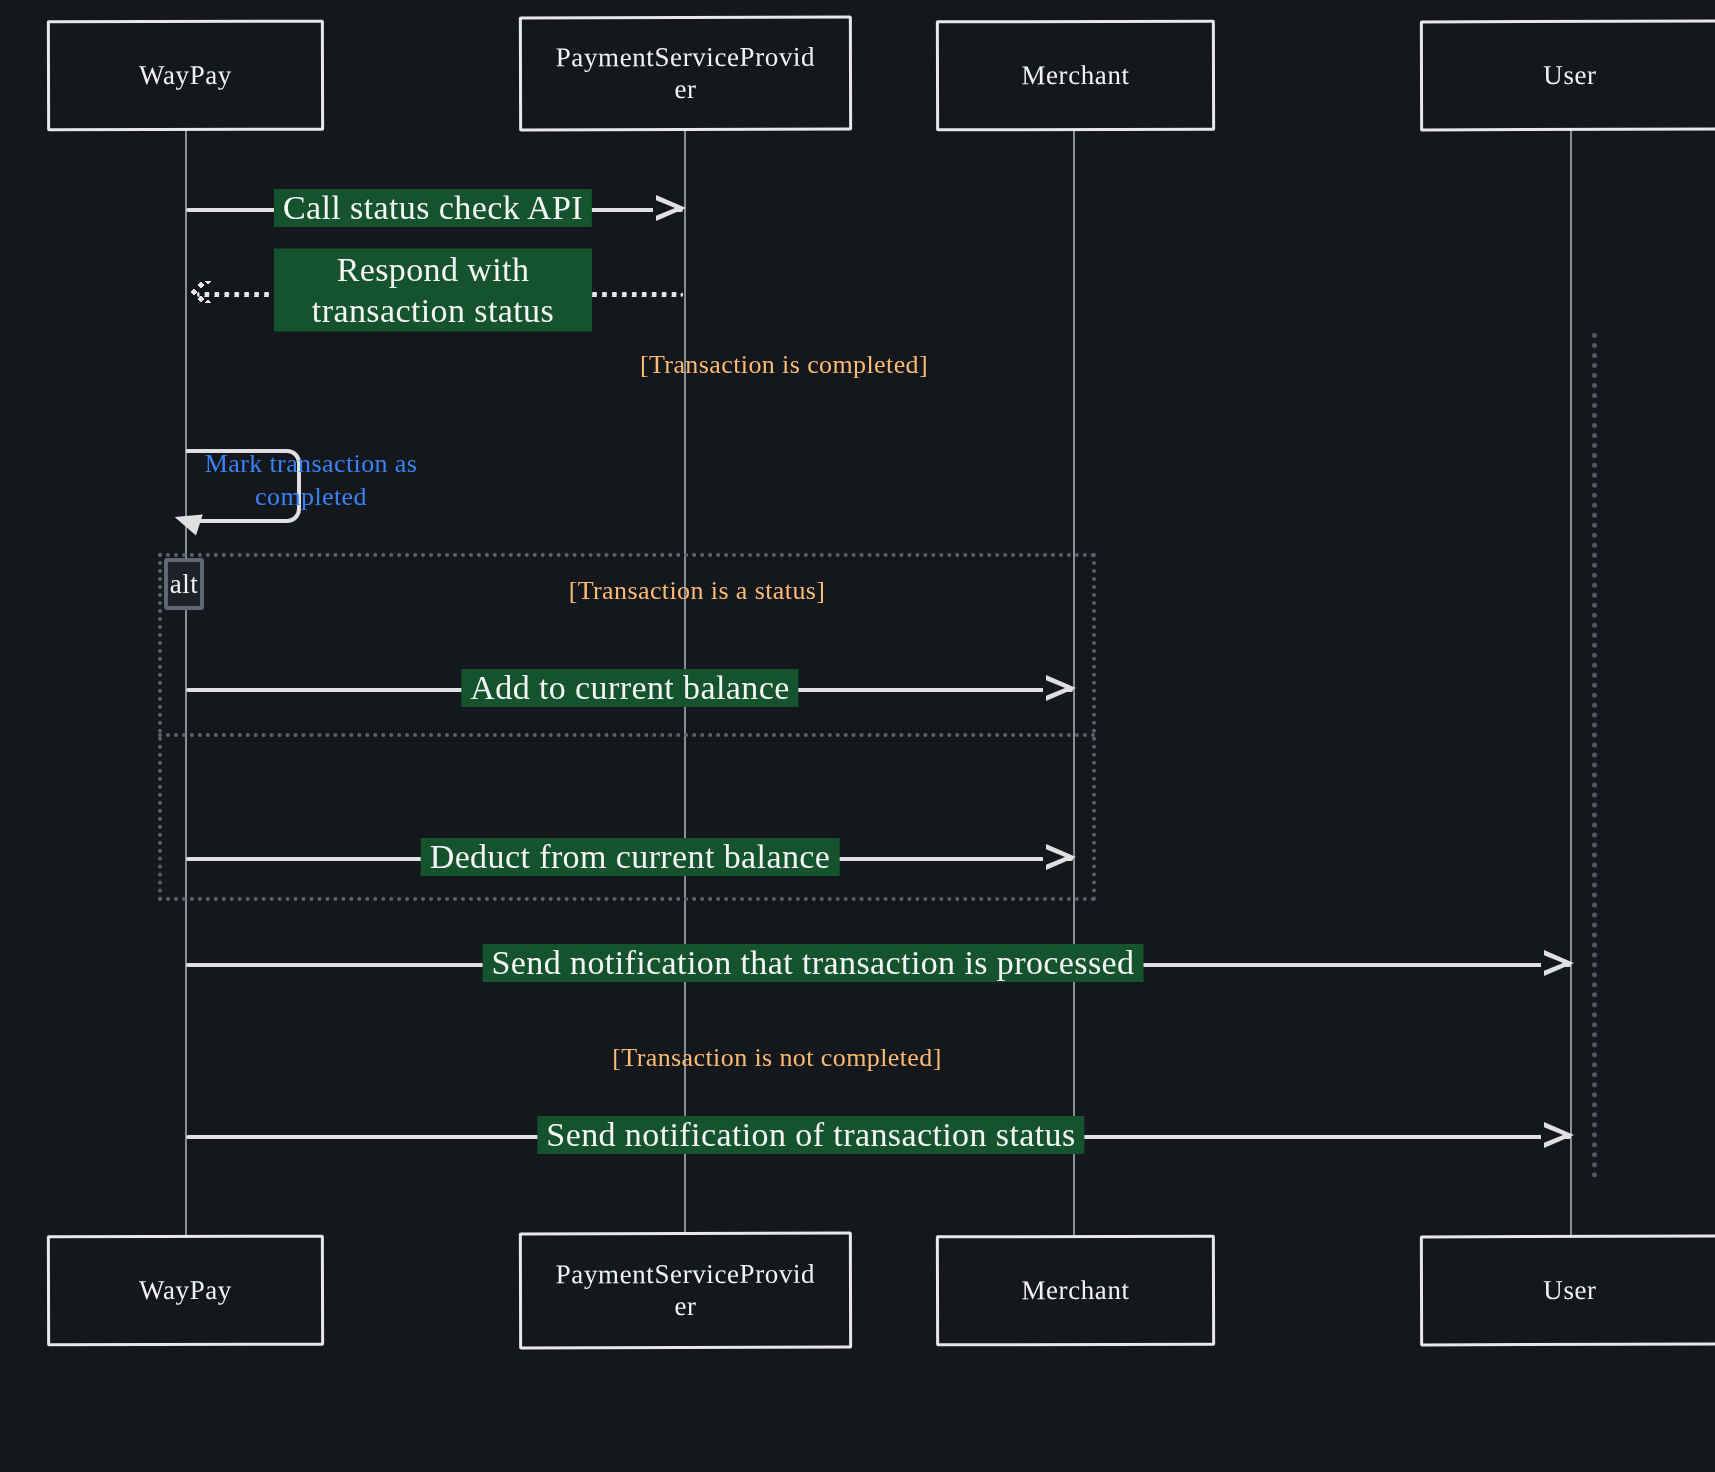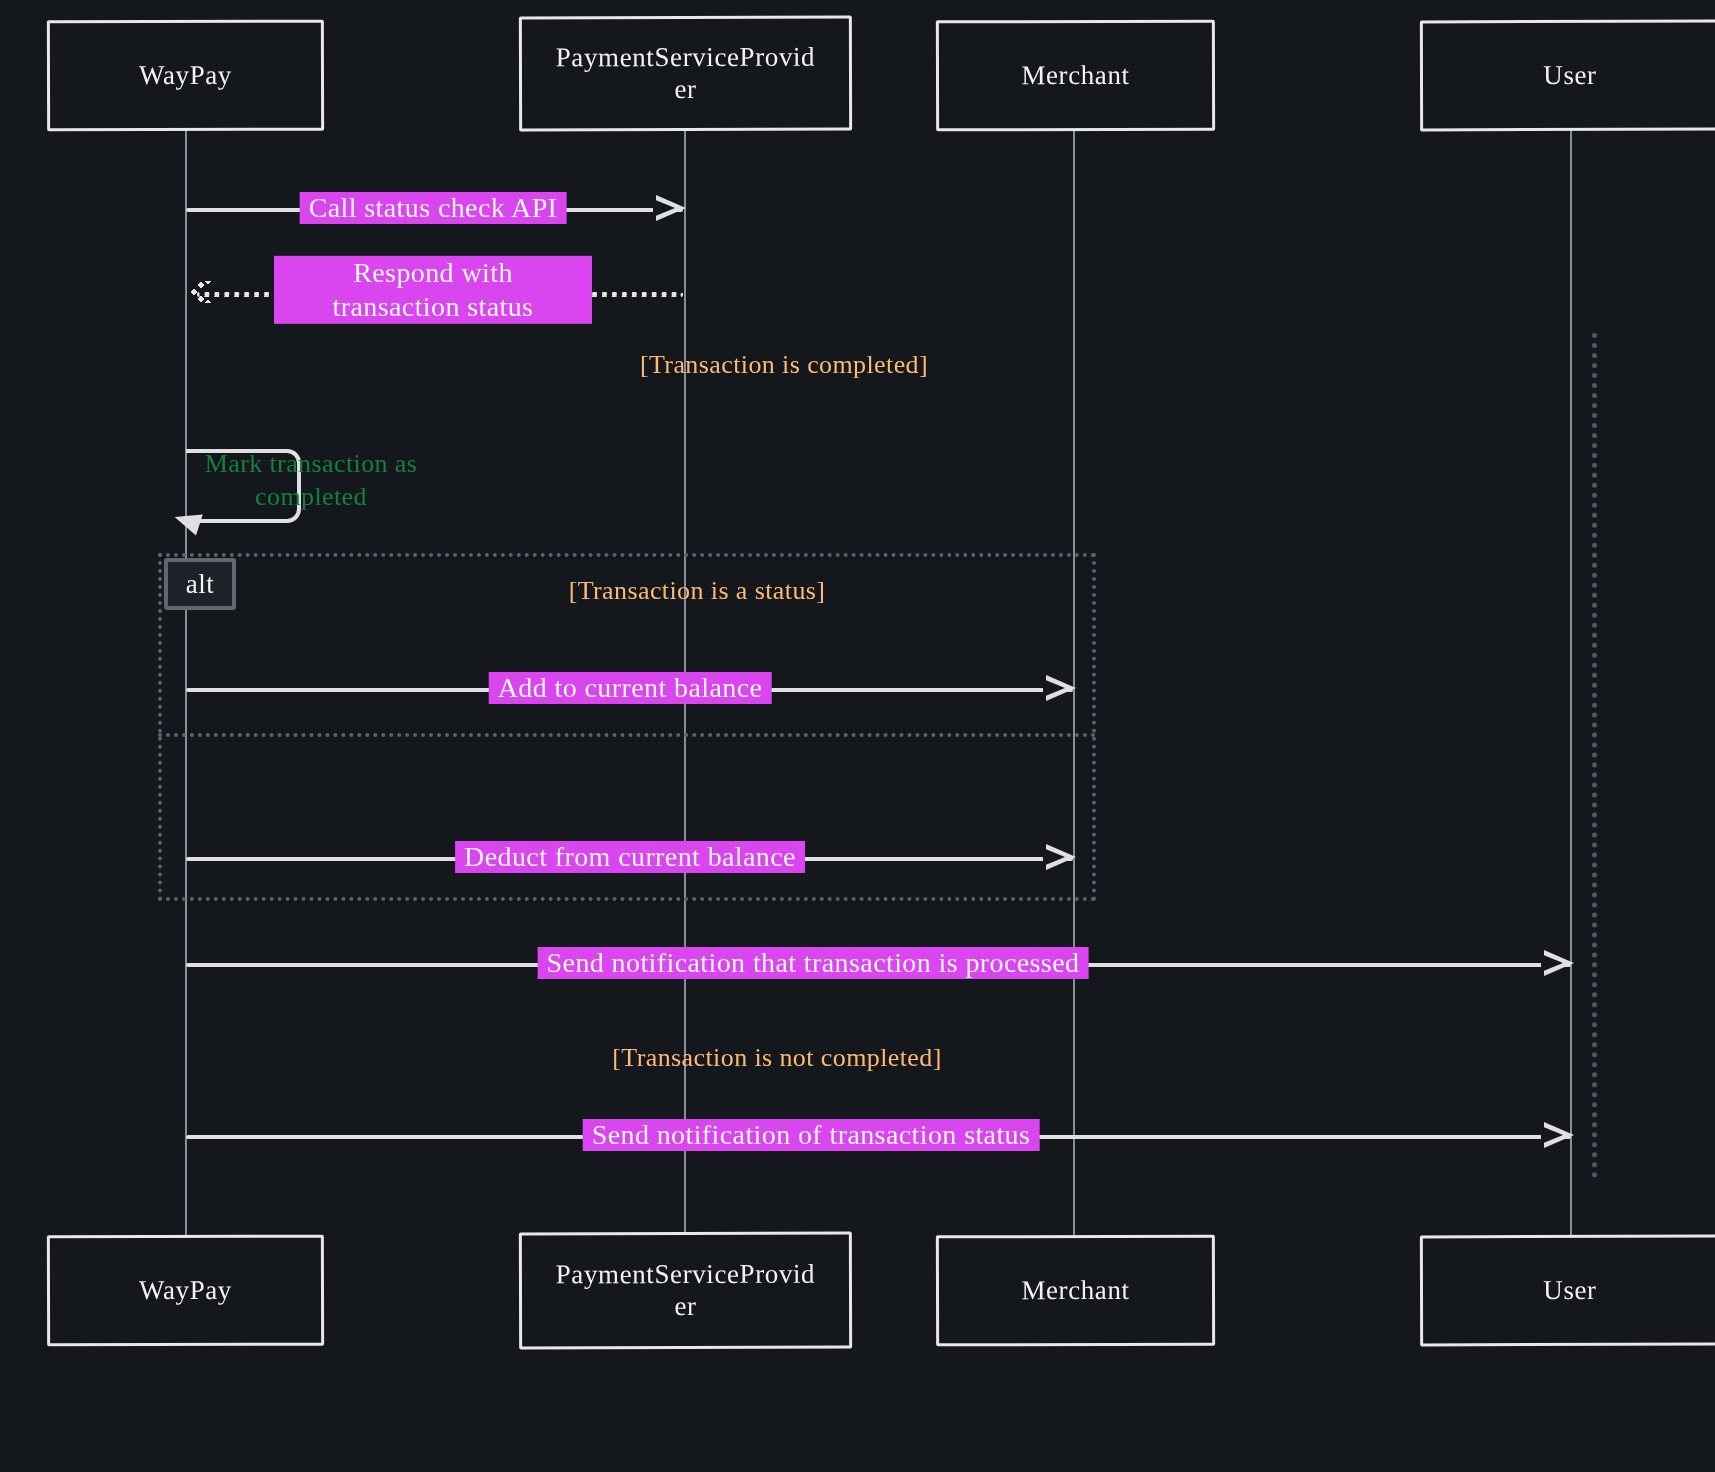--- a/index.html
+++ b/index.html
@@ -82,24 +82,24 @@
     background:
       radial-gradient(circle 2.6px at 3px 11px, #e6e6e6 99%, transparent 100%),
       radial-gradient(circle 2.6px at 10px 4px, #e6e6e6 99%, transparent 100%),
       radial-gradient(circle 2.6px at 10px 18px, #e6e6e6 99%, transparent 100%),
       radial-gradient(circle 2.6px at 17px 0px, #e6e6e6 99%, transparent 100%),
       radial-gradient(circle 2.6px at 17px 22px, #e6e6e6 99%, transparent 100%);
   }
   .msg-label {
     position: absolute;
     transform: translate(-50%, -50%);
-    background: #d946ef;
+    background: #14532d;
     padding: 0 9px;
     color: #f5f5f5;
-    font-size: 28px;
+    font-size: 34px;
     white-space: nowrap;
     letter-spacing: .4px;
   }
   .msg-label.two {
     white-space: normal;
     text-align: center;
     line-height: 1.22;
   }
 
   .selfmsg {
@@ -113,21 +113,21 @@
     position: absolute;
     left: -12px; bottom: -13px;
     width: 0; height: 0;
     border-top: 11px solid transparent;
     border-bottom: 11px solid transparent;
     border-right: 26px solid #e0e0e0;
     transform: rotate(18deg);
   }
   .note-label {
     position: absolute;
-    color: #15803d;
+    color: #3b82f6;
     font-size: 26px;
     text-align: center;
     line-height: 1.25;
     letter-spacing: .4px;
   }
 
   .altbox {
     position: absolute;
     box-sizing: border-box;
     border: 4px dotted #59636e;
@@ -204,21 +204,21 @@
 
   <div class="cond" style="left:757px; top:350px;">[Transaction is completed]</div>
 
   <div class="selfmsg" style="left:159px; top:449px; width:115px; height:74px;">
     <div class="tip"></div>
   </div>
   <div class="note-label" style="left:138px; top:448px; width:292px;">Mark transaction as<br>completed</div>
 
   <div class="altbox" style="left:131px; top:553px; width:938px; height:348px;"></div>
   <div class="altsep" style="left:131px; top:733px; width:938px;"></div>
-  <div class="altkey" style="left:137px; top:558px; width:72px; height:52px;">alt</div>
+  <div class="altkey" style="left:137px; top:558px; width:40px; height:52px;">alt</div>
 
   <div class="cond" style="left:670px; top:576px;">[Transaction is a status]</div>
 
   <div class="msg" style="left:159px; top:688px; width:887px;">
     <div class="line"></div>
     <div class="head right"></div>
   </div>
   <div class="msg-label" style="left:603px; top:688px;">Add to current balance</div>
 
 

